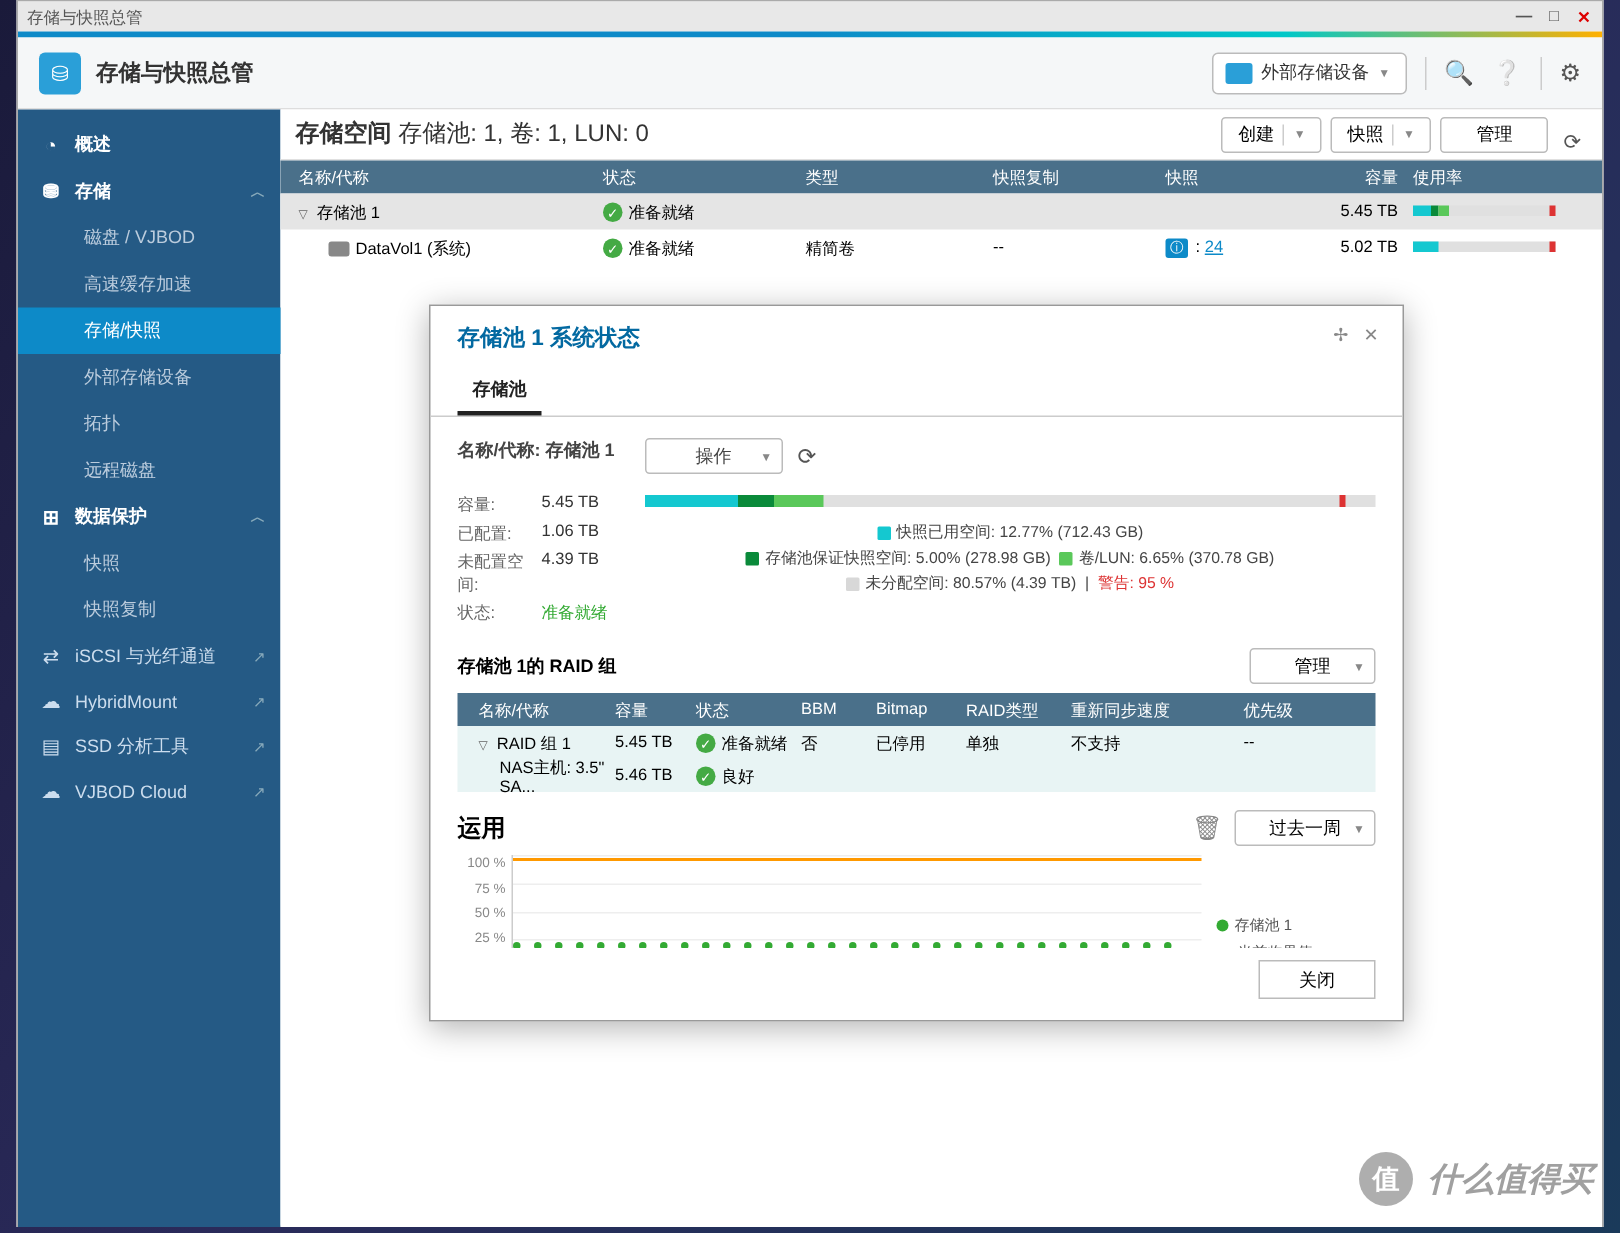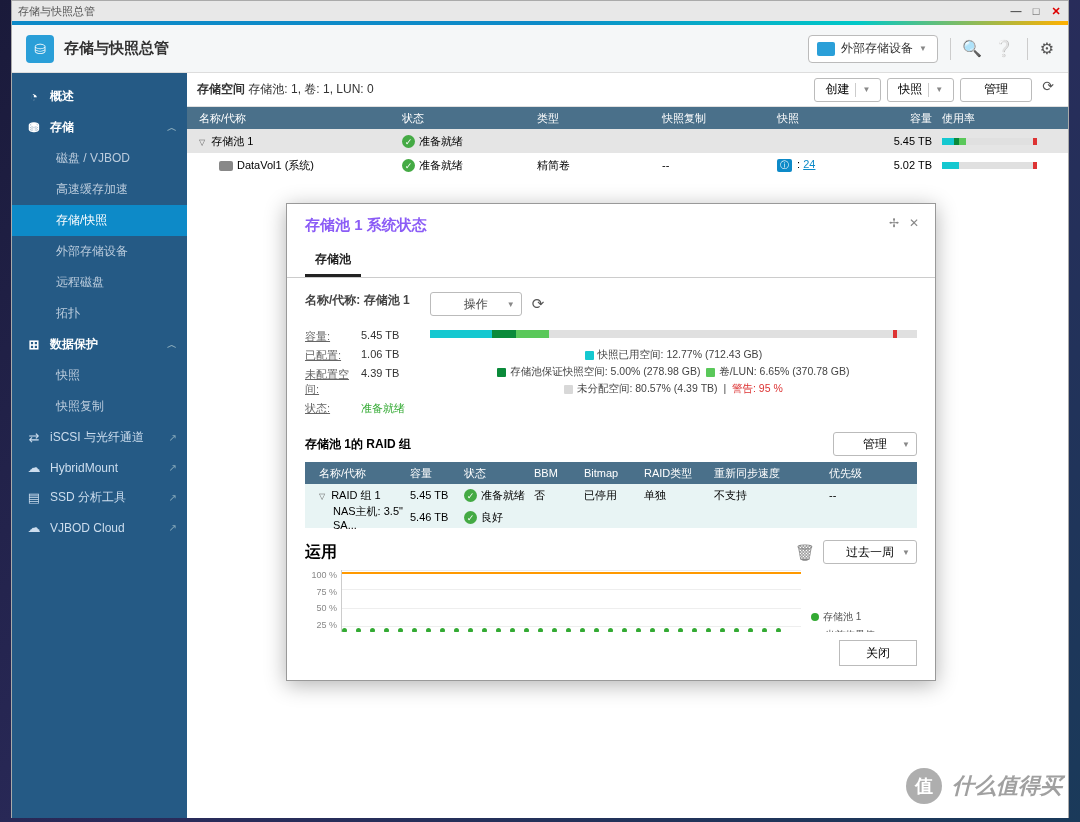--- a/index.html
+++ b/index.html
@@ -23,23 +23,23 @@
   .sidebar { width: 175px; background: #255a85; padding-top: 8px; flex-shrink: 0; }
   .side-item { display: flex; align-items: center; gap: 8px; padding: 7px 14px; font-size: 12px; color: #cde; cursor: pointer; position: relative; }
   .side-item.hdr { font-weight: bold; color: #fff; }
   .side-item.sub { padding-left: 44px; color: #bcd; }
   .side-item.active { background: #0d8ac8; color: #fff; }
   .side-ic { width: 16px; text-align: center; font-size: 13px; }
   .side-exp { position: absolute; right: 10px; color: #8ab; font-size: 10px; }
   .side-link-ic { position: absolute; right: 10px; color: #8ab; font-size: 10px; }
   .main { flex: 1; background: #fff; display: flex; flex-direction: column; }
   .toolbar { height: 34px; display: flex; align-items: center; justify-content: space-between; padding: 0 10px; border-bottom: 1px solid #e0e0e0; }
-  .breadcrumb { font-size: 12px; color: #333; }
+  .breadcrumb { font-size: 16px; color: #333; }
   .breadcrumb b { font-weight: bold; }
-  .toolbar-btns { display: flex; gap: 6px; align-items: flex-start; margin-left: 36px; }
+  .toolbar-btns { display: flex; gap: 6px; align-items: flex-end; margin-left: 36px; }
   .tb-btn { height: 24px; border: 1px solid #bbb; border-radius: 3px; background: #fff; padding: 0 10px; font-size: 12px; display: flex; align-items: center; gap: 6px; cursor: pointer; }
   .tb-btn .caret { font-size: 8px; color: #888; }
   .tb-btn.wide { min-width: 72px; justify-content: center; }
   .tb-refresh { font-size: 14px; color: #555; cursor: pointer; padding: 0 4px; }
   .table-hdr { height: 22px; background: #4a708a; color: #fff; display: flex; font-size: 11px; align-items: center; }
   .col-name { width: 215px; padding-left: 12px; }
   .col-status { width: 135px; }
   .col-type { width: 125px; }
   .col-rep { width: 115px; }
   .col-snap { width: 80px; }
@@ -50,30 +50,30 @@
   .expander { font-size: 8px; color: #666; margin-right: 6px; }
   .disk-ic { display: inline-block; width: 14px; height: 10px; background: #888; border-radius: 2px; margin-right: 4px; vertical-align: middle; }
   .status-ok { display: inline-flex; width: 13px; height: 13px; background: #4a4; border-radius: 50%; color: #fff; align-items: center; justify-content: center; font-size: 9px; margin-right: 4px; }
   .snap-badge { display: inline-block; background: #0d8ac8; color: #fff; padding: 0 3px; border-radius: 2px; font-size: 9px; margin-right: 2px; }
   .snap-link { color: #0d8ac8; text-decoration: underline; cursor: pointer; }
   .usage-bar { width: 95px; height: 7px; background: #e0e0e0; position: relative; display: inline-block; }
   .usage-bar .seg { position: absolute; height: 100%; top: 0; }
   .usage-bar .redtick { position: absolute; right: 0; width: 4px; height: 100%; background: #d33; }
   .modal { position: absolute; left: 286px; top: 203px; width: 650px; height: 478px; background: #fff; border: 1px solid #999; box-shadow: 0 4px 20px rgba(0,0,0,0.3); display: flex; flex-direction: column; }
   .modal-hdr { display: flex; justify-content: space-between; padding: 12px 16px 6px 18px; }
-  .modal-title { font-size: 15px; font-weight: bold; color: #8b5cf6; }
+  .modal-title { font-size: 15px; font-weight: bold; color: #0369a1; }
   .modal-icons { display: flex; gap: 10px; color: #888; font-size: 12px; }
   .modal-tabs { padding: 0 18px; border-bottom: 1px solid #ccc; margin-top: 4px; }
   .modal-tab { display: inline-block; padding: 6px 10px; font-size: 12px; font-weight: bold; color: #222; border-bottom: 3px solid #222; }
   .modal-body { padding: 14px 18px; flex: 1; overflow: hidden; }
   .info-top { display: flex; justify-content: space-between; gap: 20px; }
   .info-left { font-size: 11px; color: #444; }
   .info-left .name-row { font-size: 12px; font-weight: bold; margin-bottom: 20px; }
   .info-left .kv { display: flex; margin-bottom: 4px; }
-  .info-left .k { width: 56px; color: #666; text-decoration: underline; }
+  .info-left .k { width: 56px; color: #666; }
   .info-left .v { color: #333; }
   .info-left .v.ok { color: #3a3; }
   .info-right { flex: 1; font-size: 11px; color: #444; text-align: center; }
   .info-right .row1 { display: flex; align-items: center; gap: 10px; margin-bottom: 14px; }
   .op-btn { height: 24px; width: 92px; border: 1px solid #bbb; border-radius: 3px; background: #fff; font-size: 12px; display: flex; align-items: center; justify-content: center; cursor: pointer; position: relative; }
   .op-btn .caret { position: absolute; right: 6px; font-size: 8px; color: #888; }
   .refresh-sm { font-size: 15px; color: #555; cursor: pointer; }
   .stacked-bar { height: 8px; background: #e0e0e0; position: relative; margin-bottom: 10px; }
   .stacked-bar .seg { position: absolute; height: 100%; top: 0; }
   .legend-line { font-size: 10.5px; color: #444; margin-bottom: 3px; }
@@ -159,24 +159,24 @@
       <div class="side-item sub">
           <span>高速缓存加速</span>
         </div>
       <div class="side-item sub active">
           <span>存储/快照</span>
         </div>
       <div class="side-item sub">
           <span>外部存储设备</span>
         </div>
       <div class="side-item sub">
+          <span>拓扑</span>
+        </div>
+      <div class="side-item sub">
           <span>远程磁盘</span>
-        </div>
-      <div class="side-item sub">
-          <span>拓扑</span>
         </div>
       <div class="side-item hdr">
           <span class="side-ic">⊞</span>
           <span>数据保护</span>
           <span class="side-exp">︿</span>
         </div>
       <div class="side-item sub">
           <span>快照</span>
         </div>
       <div class="side-item sub">

